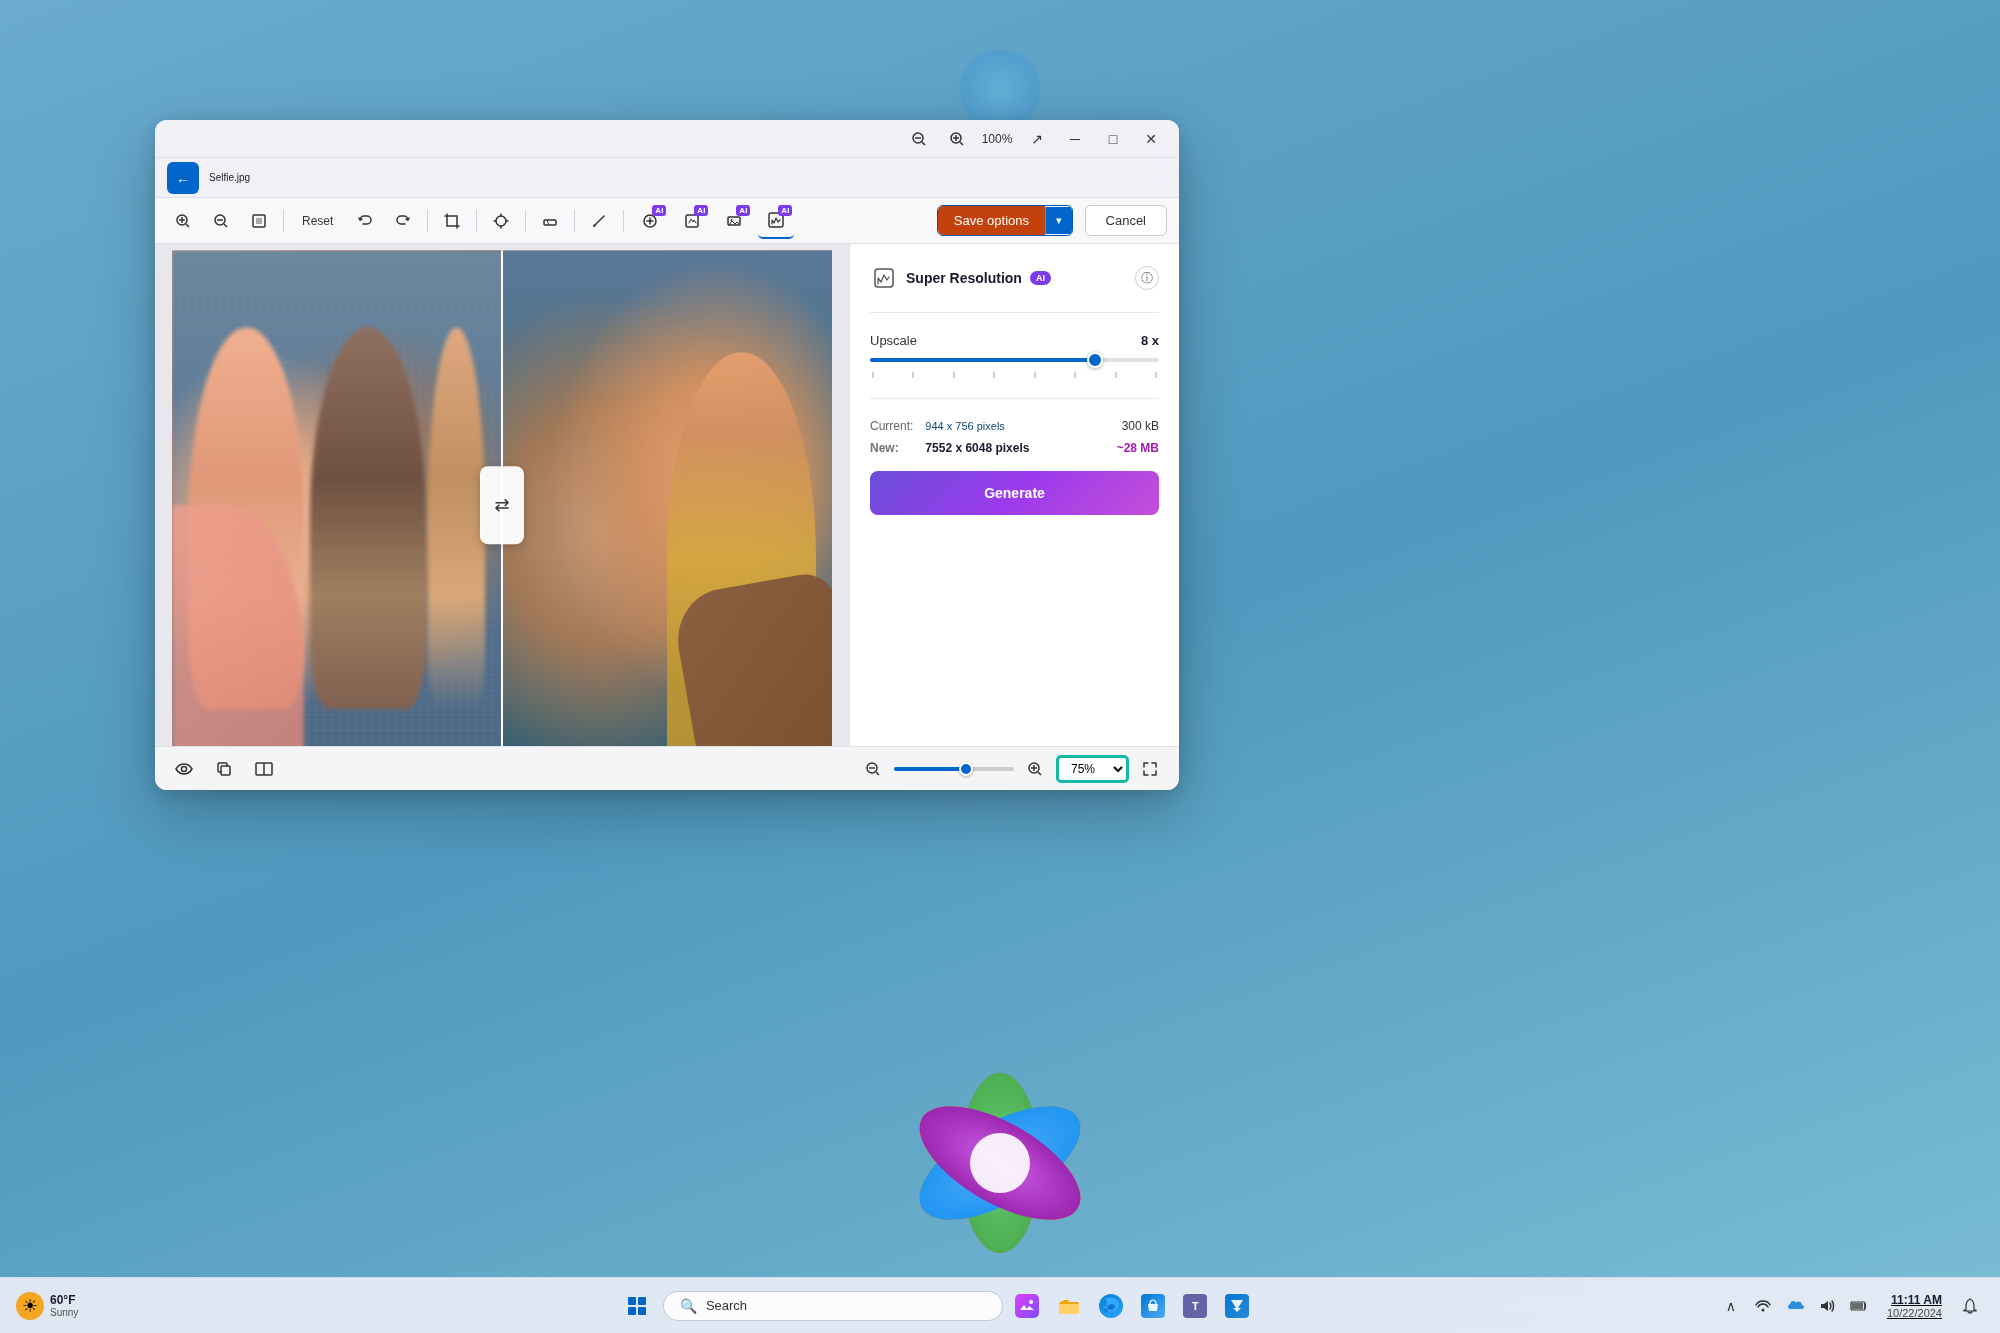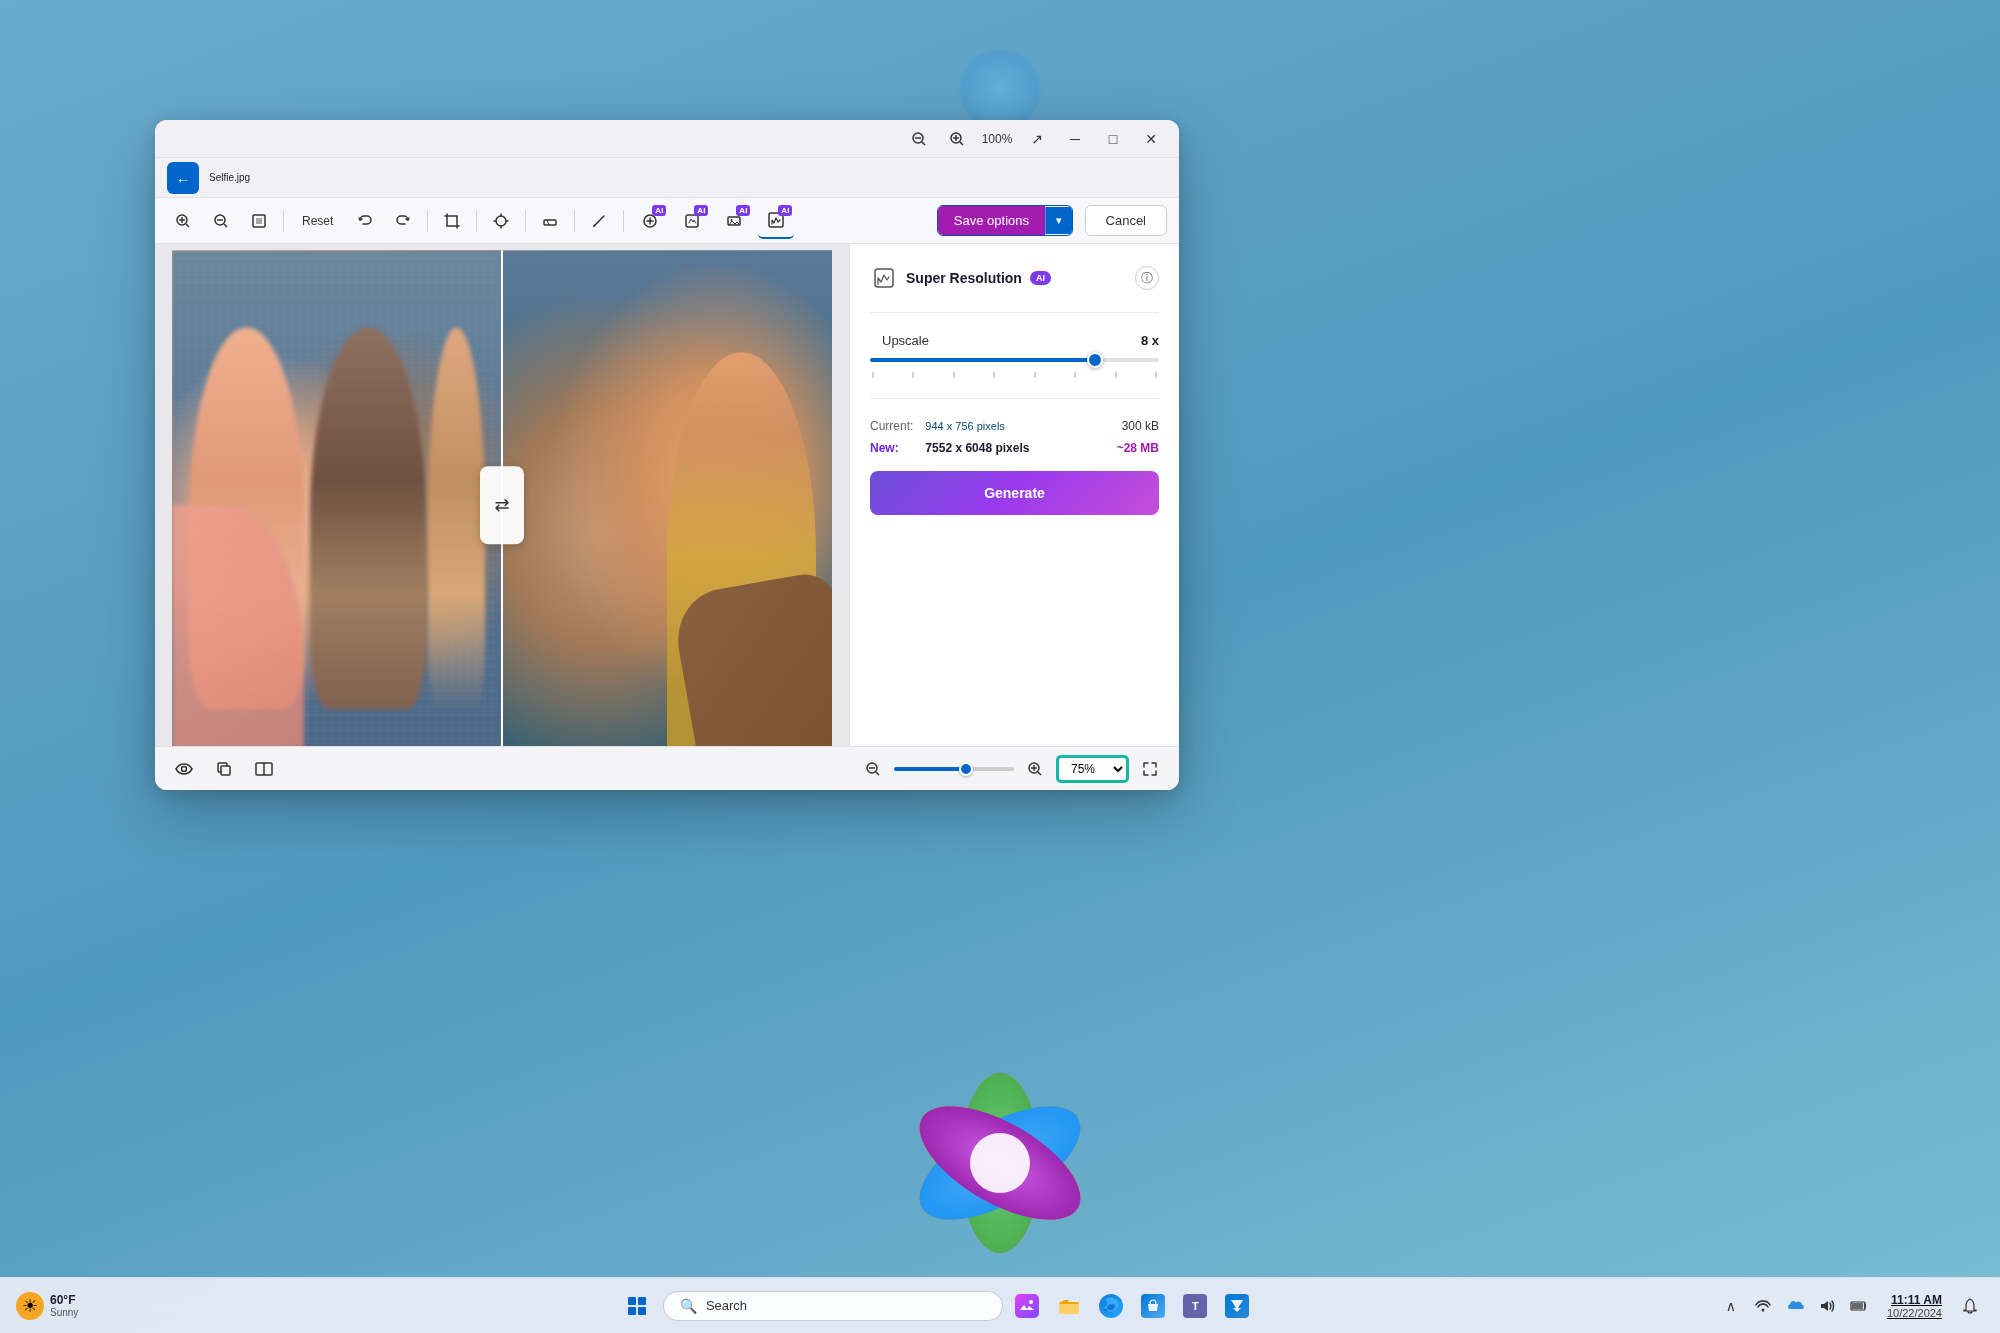--- a/index.html
+++ b/index.html
@@ -310,21 +310,21 @@
       align-items: center;
       gap: 0;
       border-radius: 6px;
       overflow: hidden;
       margin-left: auto;
       border: 1px solid #0057b3;
     }
 
     .save-options-main {
       padding: 7px 16px;
-      background: #a21caf;
+      background: #c2410c;
       border: none;
       color: white;
       font-size: 13px;
       font-weight: 500;
       cursor: pointer;
     }
 
     .save-options-chevron {
       padding: 7px 10px;
       background: #0066cc;
@@ -552,21 +552,20 @@
     .upscale-section {
       display: flex;
       flex-direction: column;
       gap: 10px;
     }
 
     .upscale-header {
       display: flex;
       align-items: center;
       justify-content: space-between;
-      margin-left: 12px;
     }
 
     .upscale-label {
       font-size: 13px;
       color: #333;
     }
 
     .upscale-value {
       font-size: 13px;
       font-weight: 600;
@@ -638,21 +637,21 @@
 
     .info-size {
       font-size: 12px;
       color: #333;
       text-align: right;
       margin-left: 44px;
     }
 
     .info-label-new {
       font-size: 12px;
-      color: #6d28d9;
+      color: #737373;
       font-weight: 700;
     }
 
     .info-pixels-new {
       font-size: 12px;
       color: #1a1a2e;
       font-weight: 600;
     }
 
     .info-size-new {

